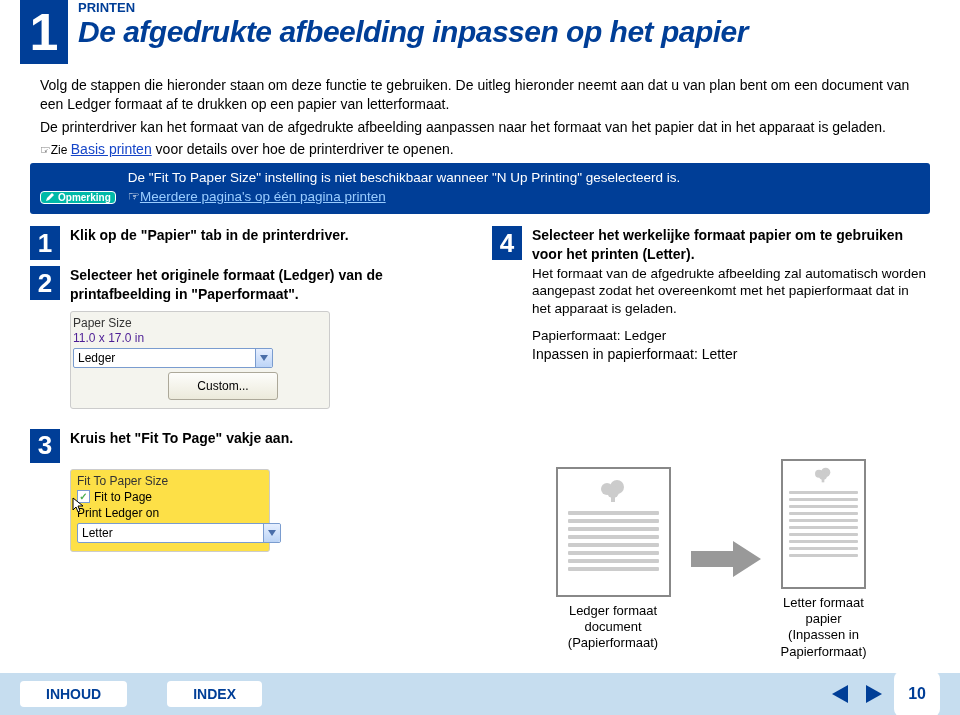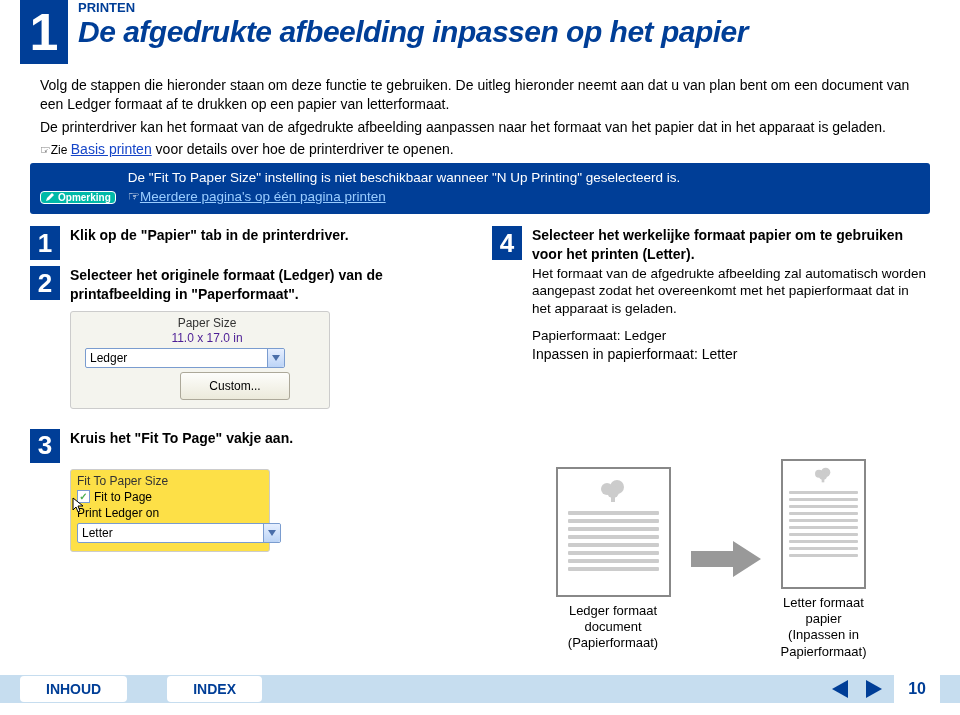--- a/index.html
+++ b/index.html
@@ -98,23 +98,22 @@
   .step-extra { margin-top: 10px; font-size: 13.5px; }
 
   
   .ps-widget {
     margin-top: 6px;
     margin-left: 40px;
     background: #f4f4ee;
     width: 260px;
     border: 1px solid #ccc;
     border-radius: 3px;
-    padding: 4px 0 8px 14px;
+    padding: 4px 0 8px 2px;
     font-size: 12px;
-    text-align: center;
   }
   .ps-label { color: #333; margin-bottom: 1px; }
   .ps-size { color: #4c1d95; margin-bottom: 3px; }
   .xp-select {
     background: #fff;
     border: 1px solid #7a9ccf;
     border-radius: 2px;
     height: 20px;
     display: flex;
     align-items: center;
@@ -215,23 +214,23 @@
     line-height: 1.25;
     text-align: center;
   }
   .big-arrow {
     width: 70px; height: 36px;
   }
 
   
   .footer {
     position: absolute;
-    bottom: 12px; left: 0; right: 0;
+    bottom: 0; left: 0; right: 0;
     background: #c6ddef;
-    height: 28px;
+    height: 42px;
     display: flex;
     align-items: center;
     padding: 0 20px;
     justify-content: space-between;
   }
   .foot-btns { display: flex; gap: 40px; }
   .foot-btn {
     background: #fff;
     color: #003e97;
     font-weight: bold;

